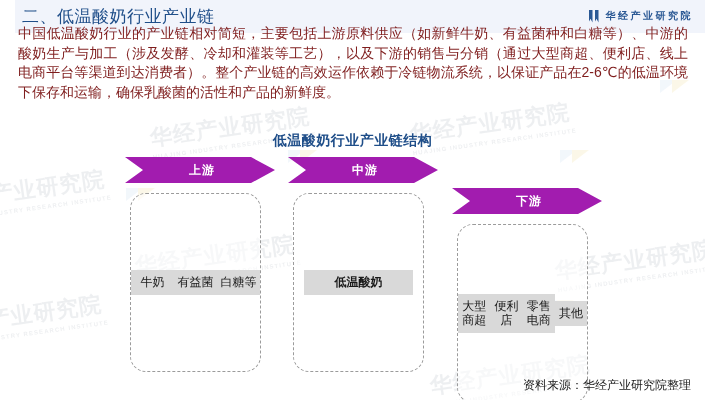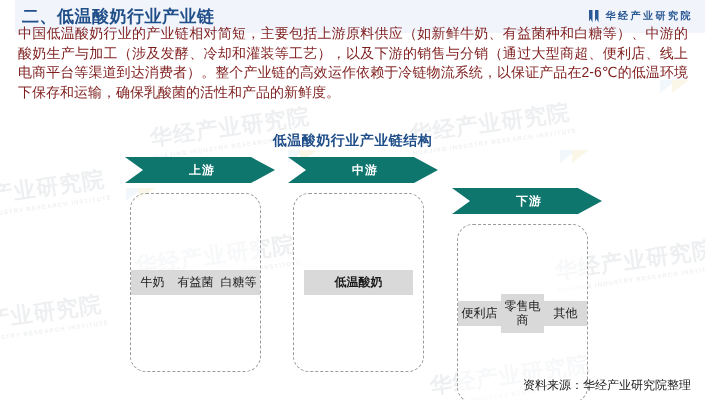--- a/index.html
+++ b/index.html
@@ -57,21 +57,21 @@
   .header-band {
     position: absolute;
     left: 15px; top: 0; right: 0; height: 33px;
     background: #f1f4fb;
     z-index: 1;
   }
   .page-title {
     position: absolute;
     left: 22px; top: 5px;
     font-size: 17px;
-    font-weight: bold;
+    font-weight: normal;
     color: #1f4e89;
     letter-spacing: 0.5px;
     z-index: 3;
   }
   .brand {
     position: absolute;
     right: 12px; top: 9px;
     display: flex;
     align-items: center;
     gap: 6px;
@@ -132,21 +132,21 @@
     width: 150px;
     height: 100%;
   }
   .col-up   { left: 0px; }
   .col-mid  { left: 163px; }
   .col-down { left: 327px; margin-top: 31px; }
 
   .chevron {
     position: relative;
     height: 26px;
-    background: #0f766e;
+    background: #a21caf;
     clip-path: polygon(0 0, 84% 0, 100% 50%, 84% 100%, 0 100%, 12% 50%);
     display: flex;
     align-items: center;
     justify-content: center;
   }
   .chevron span {
     font-size: 12px;
     font-weight: bold;
     color: #ffffff;
     letter-spacing: 1px;
@@ -278,20 +278,21 @@
     <div class="panel center">
       <div class="item">低温酸奶</div>
     </div>
   </div>
 
   <div class="col col-down">
     <div class="chevron">
       <span>下游</span>
     </div>
     <div class="panel">
+      <div class="item">大型商超</div>
       <div class="item">便利店</div>
       <div class="item">零售电商</div>
       <div class="item">其他</div>
     </div>
   </div>
 
 </div>
 
 <div class="source">资料来源：华经产业研究院整理</div>
 

